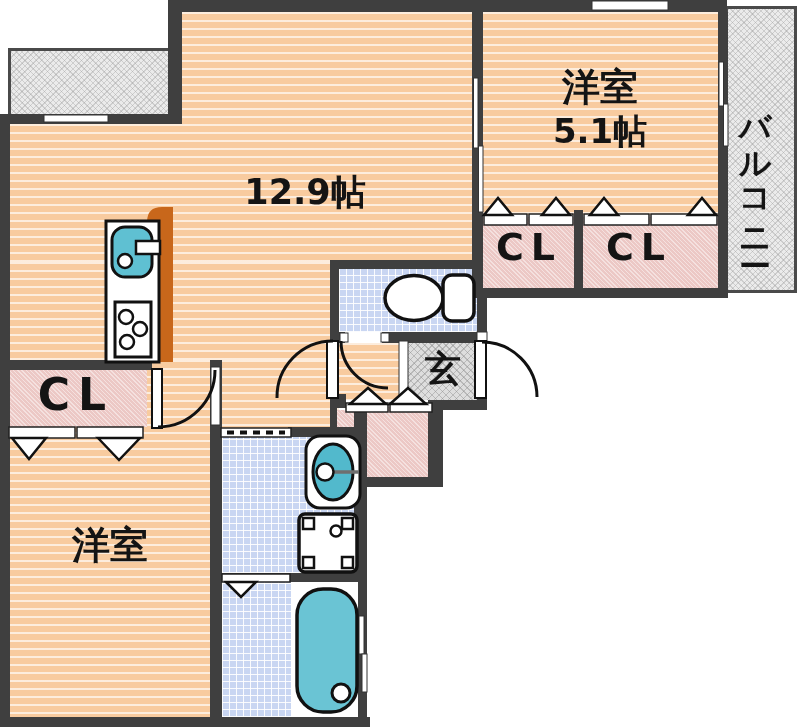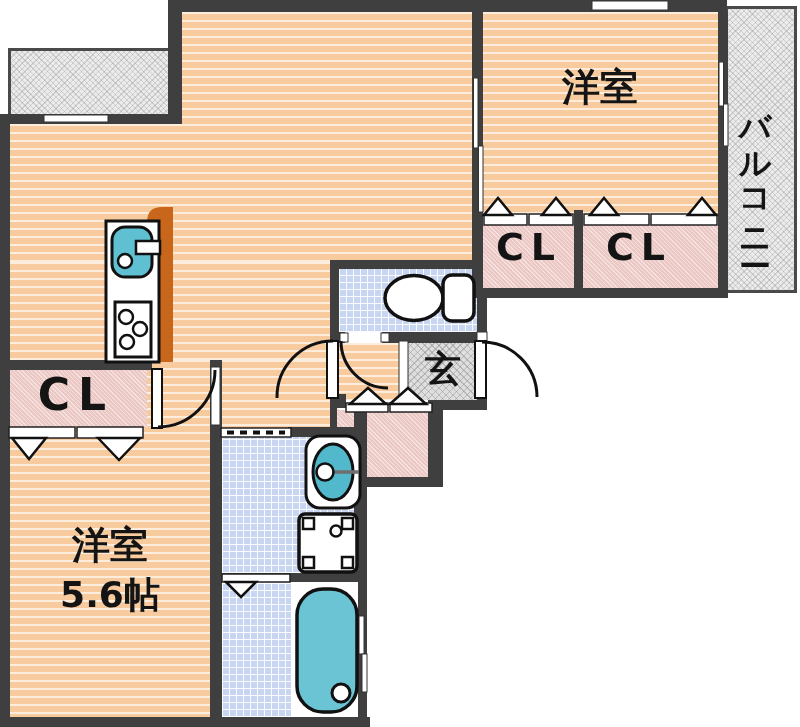--- a/index.html
+++ b/index.html
@@ -183,25 +183,26 @@
       <rect x="342" y="557" width="11" height="11" fill="#fff" stroke="#111" stroke-width="2.5"></rect>
       <circle cx="336" cy="531" r="5.5" fill="#fff" stroke="#111" stroke-width="2.5"></circle>
     </g>
 
     <g>
       <rect x="297" y="589" width="60" height="123" rx="26" fill="#6ac4d4" stroke="#111" stroke-width="3.5"></rect>
       <circle cx="341" cy="693" r="9" fill="#fff" stroke="#111" stroke-width="3"></circle>
     </g>
   </svg>
 
+  <div class="abs lbl" style="left:200px;top:174px;width:210px;font-size:35px;">12.9帖</div>
 
   <div class="abs lbl" style="left:500px;top:68px;width:200px;font-size:38px;">洋室</div>
+  <div class="abs lbl" style="left:500px;top:114px;width:200px;font-size:34px;">5.1帖</div>
 
   <div class="abs lbl" style="left:25px;top:526px;width:170px;font-size:38px;">洋室</div>
-  <div class="abs lbl" style="left:20px;top:576px;width:180px;font-size:36px;">5.6帖</div>
 
   <div class="abs lbl" style="left:14px;top:372px;width:124px;font-size:44px;letter-spacing:8px;">CL</div>
   <div class="abs lbl" style="left:488px;top:228px;width:82px;font-size:38px;letter-spacing:7px;">CL</div>
   <div class="abs lbl" style="left:598px;top:228px;width:82px;font-size:38px;letter-spacing:7px;">CL</div>
 
   <div class="abs lbl" style="left:420px;top:350px;width:46px;font-size:36px;">玄</div>
 
   <div class="abs lbl vtext" style="left:738px;top:54px;height:235px;font-size:32px;">バルコニー</div>
 
 </div>

